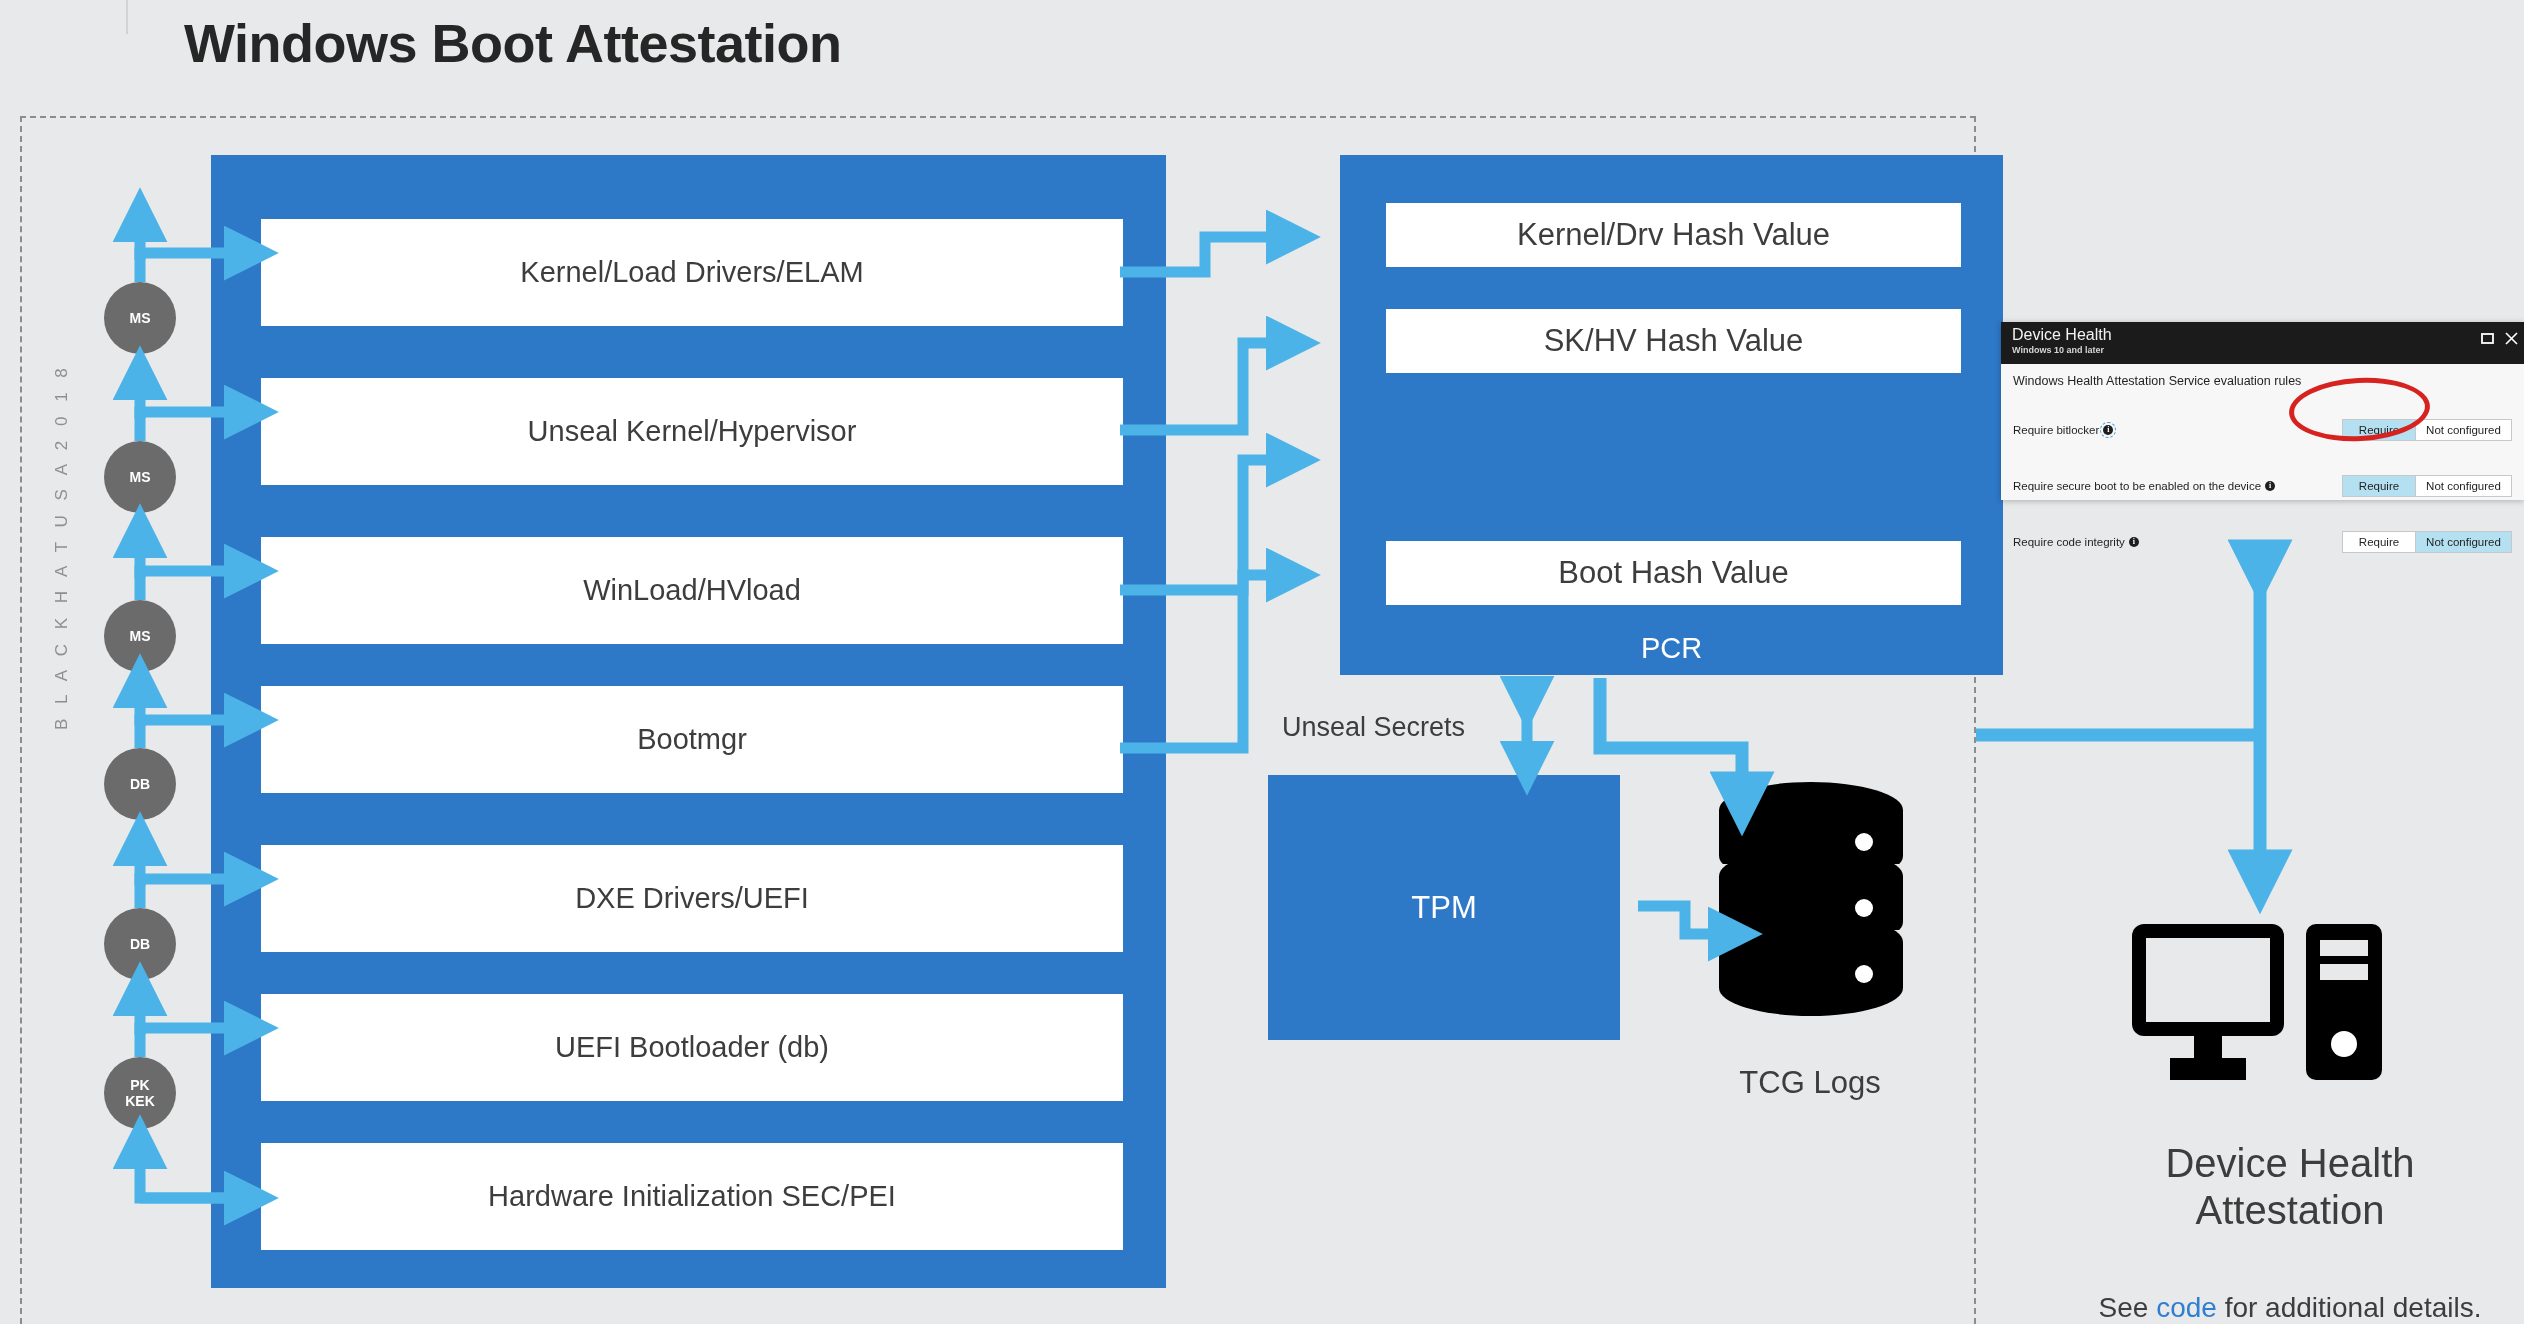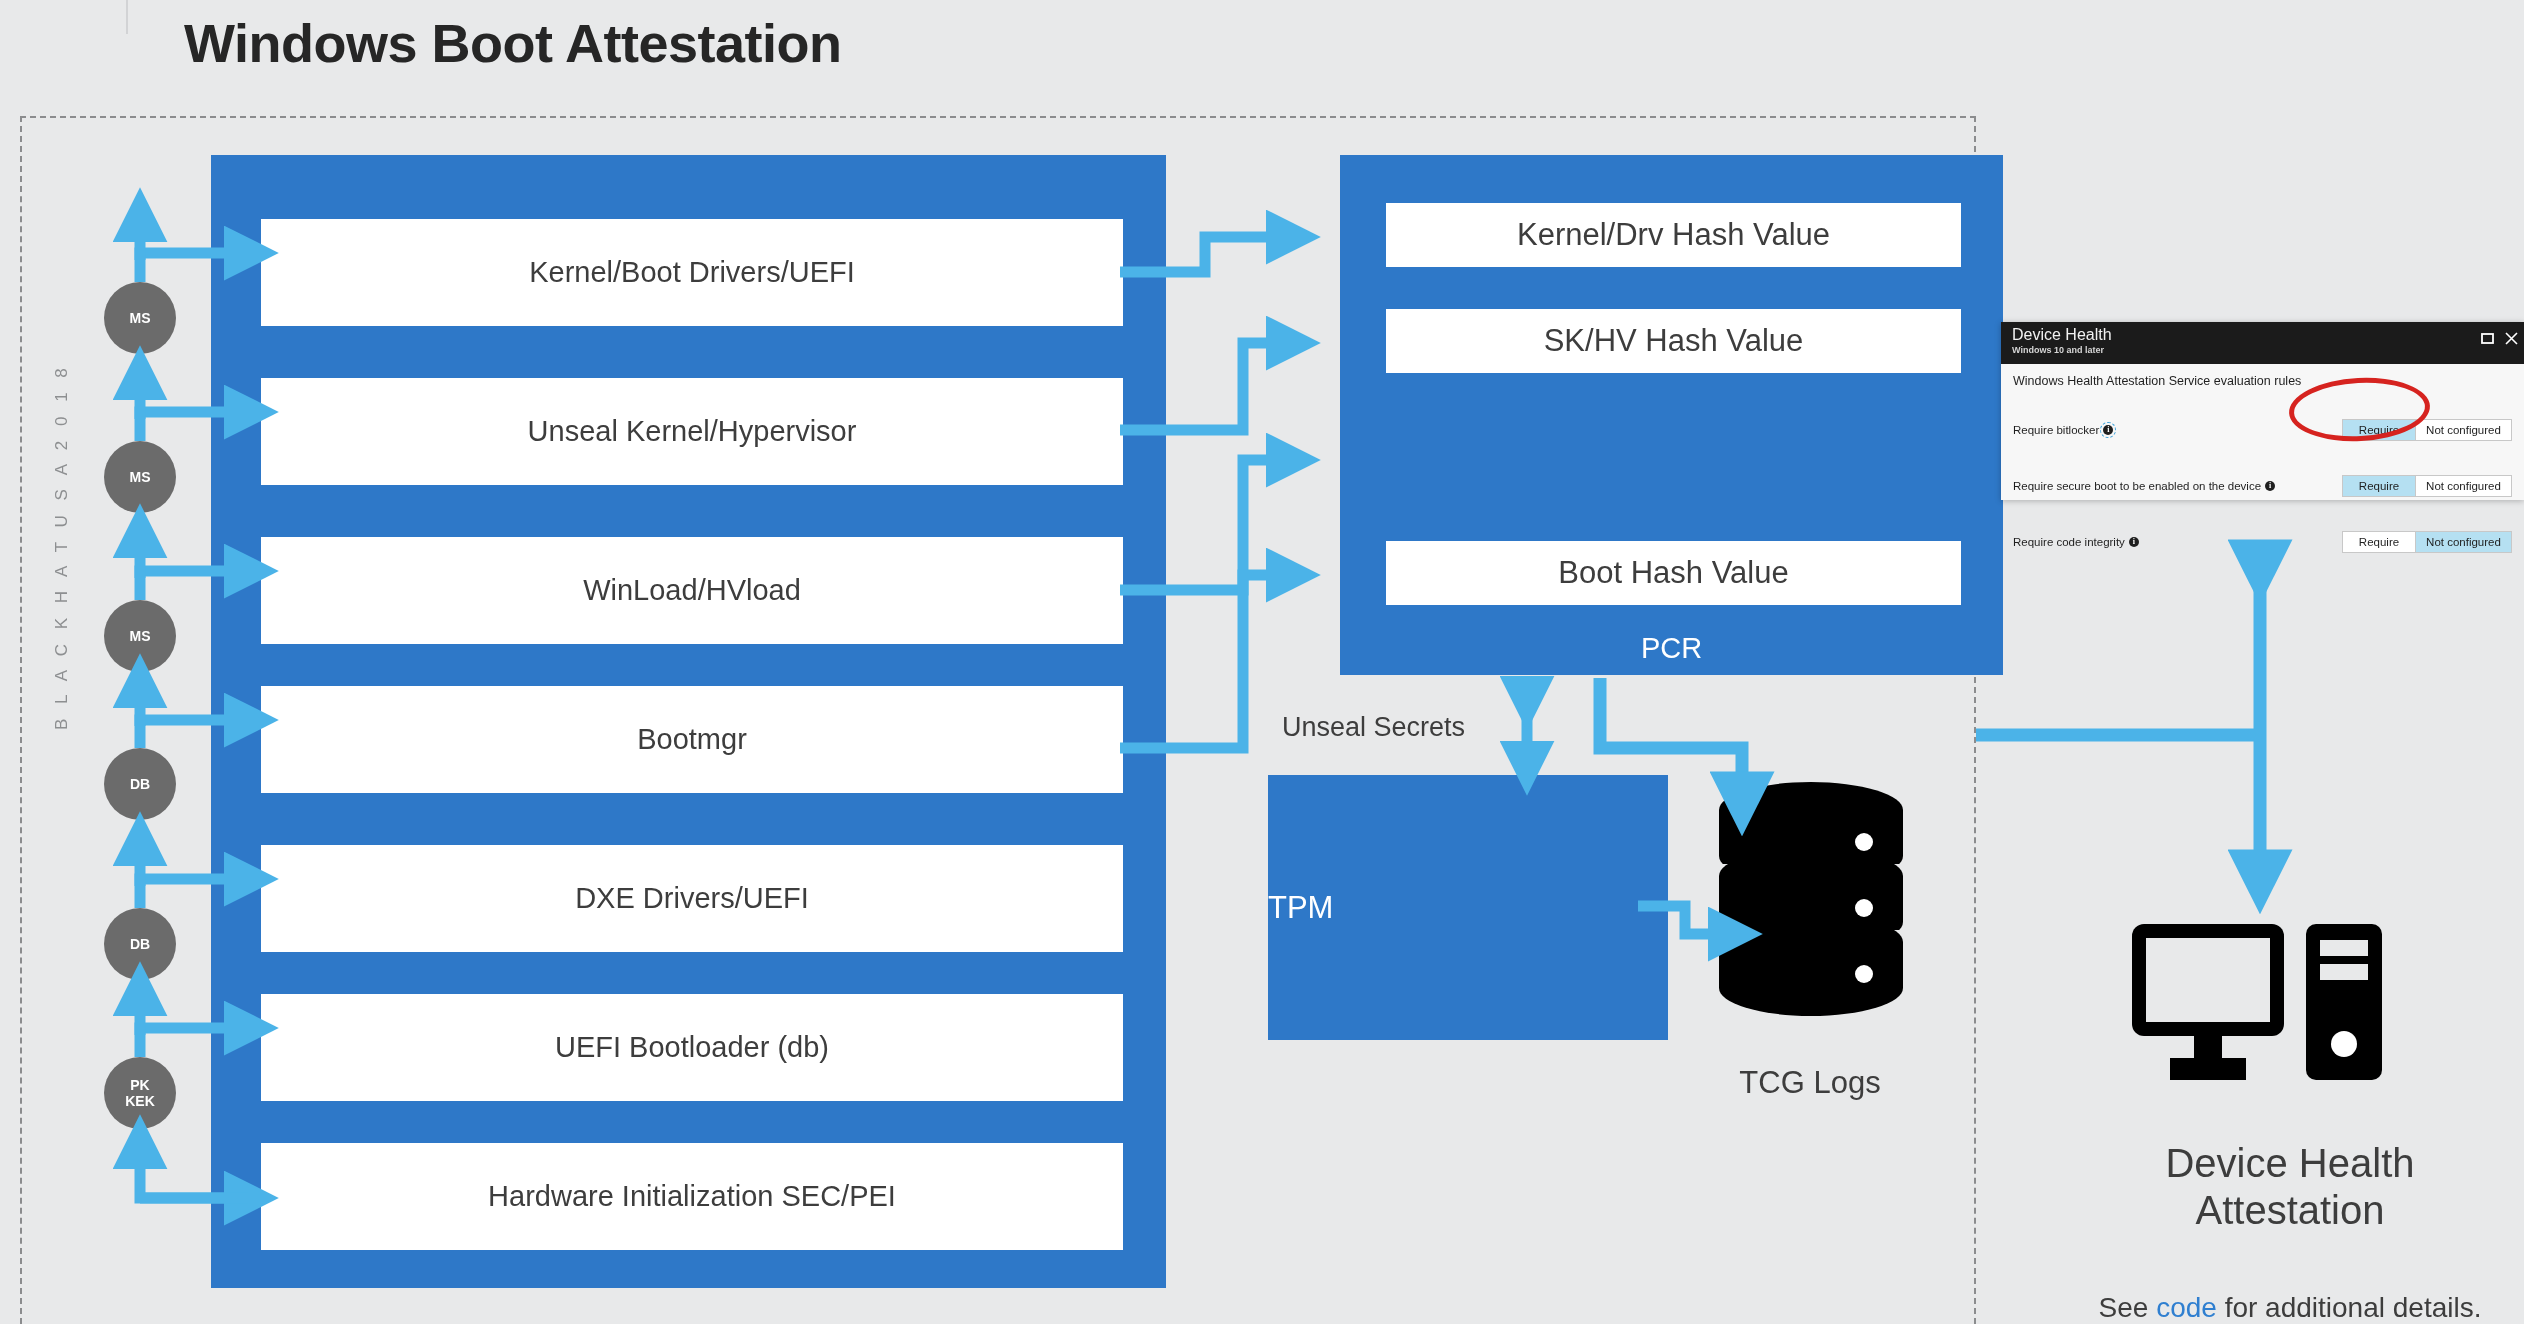--- a/index.html
+++ b/index.html
@@ -53,22 +53,22 @@
     background:#ffffff; display:flex; align-items:center; justify-content:center;
   }
   .pcr-box span{ font-size:31px; color:#3d3d3d; }
   .pcr-label{
     position:absolute; left:0; top:477px; width:663px; text-align:center;
     color:#ffffff; font-size:29px;
   }
 
   
   .tpm-box{
-    position:absolute; left:1268px; top:775px; width:400px; height:265px;
-    background:#2e78c8; display:flex; align-items:center; justify-content:flex-start;
+    position:absolute; left:1268px; top:775px; width:352px; height:265px;
+    background:#2e78c8; display:flex; align-items:center; justify-content:center;
   }
   .tpm-box span{ color:#fff; font-size:31px; }
   .unseal-label{
     position:absolute; left:1282px; top:712px; font-size:27px; color:#3d3d3d;
   }
 
   
   .tcg-db{ position:absolute; left:1716px; top:780px; width:190px; height:245px; }
   .tcg-label{
     position:absolute; left:1640px; top:1065px; width:340px; text-align:center;
@@ -141,21 +141,21 @@
 <div class="top-rule"></div>
 
 <div class="page-title">Windows Boot Attestation</div>
 
 <div class="dashed-frame"></div>
 
 <div class="vlabel">B L A C K H A T   U S A   2 0 1 8</div>
 
 <div class="boot-panel">
   <div class="boot-box" style="top:64px">
-      <span>Kernel/Boot Drivers/UEFI</span>
+      <span>Kernel/Load Drivers/ELAM</span>
     </div>
   <div class="boot-box" style="top:223px">
       <span>Unseal Kernel/Hypervisor</span>
     </div>
   <div class="boot-box" style="top:382px">
       <span>WinLoad/HVload</span>
     </div>
   <div class="boot-box" style="top:531px">
       <span>Bootmgr</span>
     </div>

